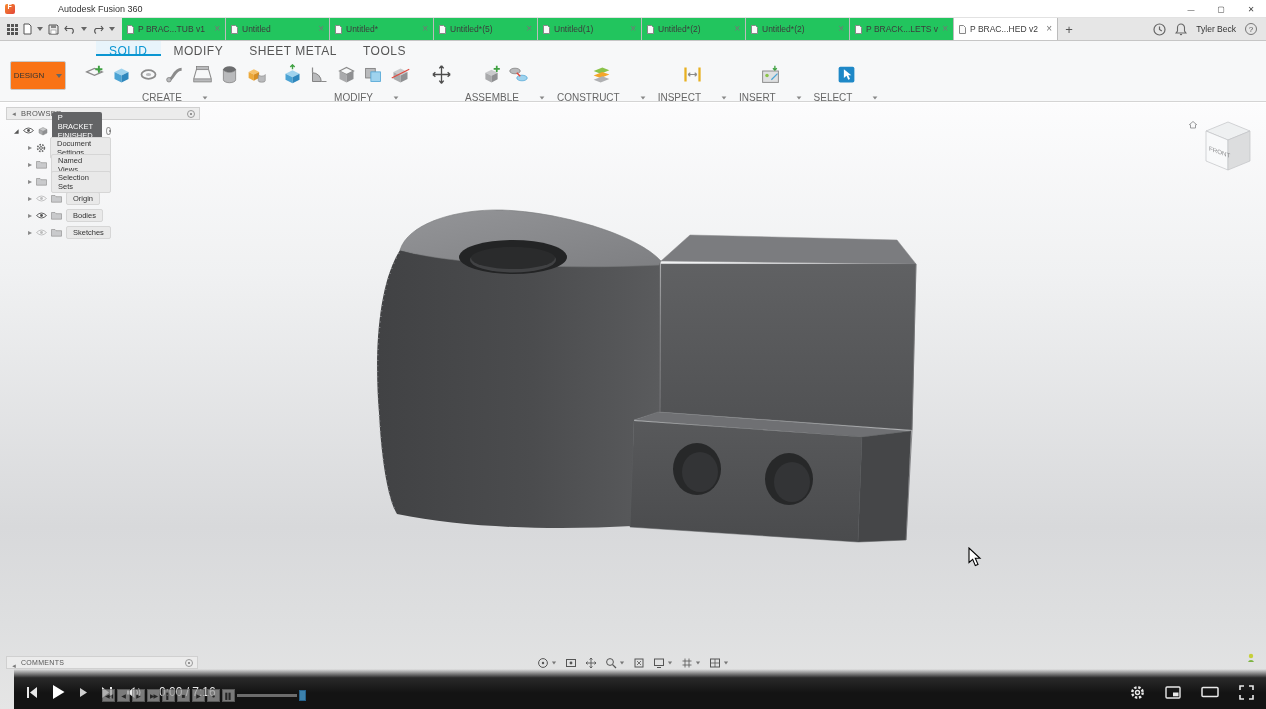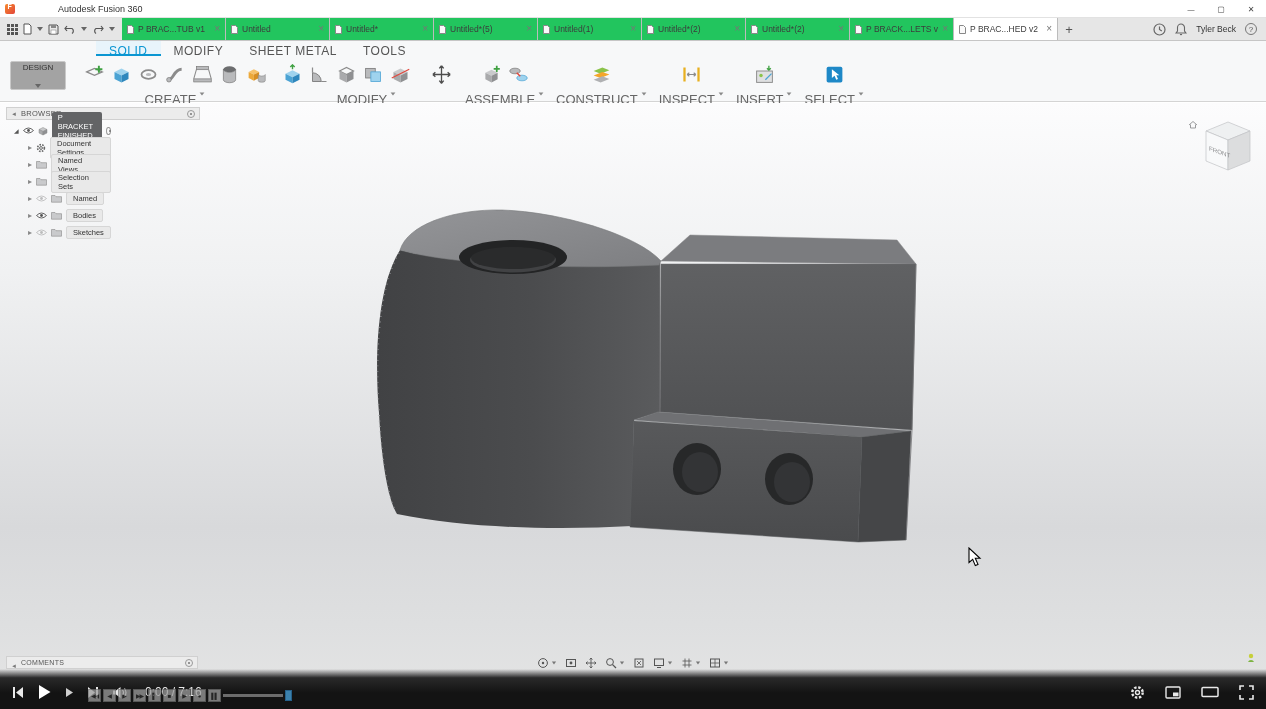--- a/index.html
+++ b/index.html
@@ -36,26 +36,26 @@
   .user-name { font-size:8.5px; color:#333; }
   .help-btn { width:12px; height:12px; border:1px solid #777; border-radius:50%; display:flex; align-items:center; justify-content:center; font-size:8px; color:#555; }
   .help-btn::after { content:"?"; }
 
   
   .ribbon { height:61px; background:#f7f8f9; border-bottom:1px solid #d4d4d4; }
   .rtab-row { display:flex; padding-left:96px; height:15px; align-items:stretch; }
   .rtab { padding:3px 13px 0; font-size:12px; letter-spacing:.5px; color:#555; }
   .rtab.active { color:#0a96d2; background:#e8f4fb; box-shadow:inset 0 -2px 0 #0a96d2; }
   .rtools { display:flex; align-items:flex-start; margin-top:2px; }
-  .design-btn { margin:3px 10px 0 10px; width:56px; height:29px; background:#a3a3a3; border:1px solid #c9c9c9; border-radius:2px; font-size:8px; color:#333; display:flex; align-items:center; justify-content:center; gap:12px;flex-direction:column; }
+  .design-btn { margin:3px 10px 0 10px; width:56px; height:29px; background:#f97316; border:1px solid #c9c9c9; border-radius:2px; font-size:8px; color:#333; display:flex; align-items:center; justify-content:center; gap:12px; }
   .rgroup { display:flex; flex-direction:column; align-items:center; margin:0 6px; }
   .ricons { display:flex; gap:3px; height:32px; align-items:center; }
   .tico { width:24px; height:26px; display:flex; align-items:center; justify-content:center; }
   .tico svg { width:21px; height:21px; display:block; }
-  .rgroup-label { font-size:13px; color:#666; margin-top:2px; display:flex; gap:3px; }
+  .rgroup-label { font-size:10px; color:#666; margin-top:2px; display:flex; gap:20px; align-items:center; }
   .rgroup-label .caret { border-top-color:#888; transform:scale(.8); }
 
   
   .canvas { position:absolute; top:103px; left:0; right:0; bottom:0;
     background:linear-gradient(#fcfcfd 0%, #f0f1f2 28%, #d8d9db 70%, #dedfe0 86%, #e5e5e5 100%); }
   .model-svg { position:absolute; inset:0; }
 
   
   .browser { position:absolute; left:0; top:0; font-size:8px; color:#333; }
   .browser-header { position:absolute; left:6px; top:4px; width:194px; height:13px; background:#ececec; border:1px solid #d0d0d0; display:flex; align-items:center; padding:0 4px; gap:4px; }
@@ -84,21 +84,21 @@
   .nico svg { display:block; }
   .nico .caret { transform:scale(.7); border-top-color:#777; }
   .comments { position:absolute; left:6px; bottom:40px; width:192px; height:13px; background:#ececec; border:1px solid #d0d0d0; display:flex; align-items:center; padding:0 4px; gap:4px; }
   .comments-label { font-size:7px; letter-spacing:.3px; color:#555; flex:1; }
   .status-icon { position:absolute; right:8px; bottom:42px; }
 
   
   .cursor { position:absolute; left:968px; top:444px; }
 
   
-  .player { position:absolute; left:0; right:0; bottom:0; height:40px;
+  .player { position:absolute; left:14px; right:0; bottom:0; height:40px;
     background:linear-gradient(to bottom, rgba(16,16,16,0) 0%, rgba(16,16,16,.88) 22%, #131313 60%); display:flex; align-items:center; padding:0 12px; z-index:5; }
   .pc-left { display:flex; align-items:center; gap:13px; margin-top:6px; }
   .pbtn { display:flex; align-items:center; }
   .time { font-size:12px; color:#e9e9e9; margin-left:4px; white-space:nowrap; }
   .pc-right { margin-left:auto; display:flex; align-items:center; gap:20px; margin-top:6px; }
   .ftl { position:absolute; left:88px; bottom:7px; display:flex; align-items:center; gap:2px; opacity:.75; }
   .ft { width:13px; height:13px; background:#9d9d9d; border:1px solid #707070; display:flex; align-items:center; justify-content:center; font-size:6px; color:#2d2d2d; }
   .ft-a::after{content:"◀◀";letter-spacing:-1px;} .ft-b::after{content:"◀";} .ft-c::after{content:"▶";}
   .ft-d::after{content:"▶▶";letter-spacing:-1px;} .ft-e::after{content:"▌";} .ft-f::after{content:"■";}
   .ft-g::after{content:"▶";} .ft-h::after{content:"●";} .ft-i::after{content:"▌▌";letter-spacing:-1px;}
@@ -583,21 +583,21 @@
               <svg width="11" height="7" viewBox="0 0 11 7">
                 <path d="M0.5 3.5 Q5.5 -1.5 10.5 3.5 Q5.5 8.5 0.5 3.5 Z" fill="none" stroke="#555" stroke-width=".9"></path>
                 <circle cx="5.5" cy="3.5" r="1.4" fill="#555"></circle>
               </svg>
             </span>
           <span class="micon">
               <svg width="11" height="9" viewBox="0 0 11 9">
                 <path d="M0.5 1.5 h3.5 l1 1.2 h5.5 v5.5 h-10 z" fill="#c9cacc" stroke="#888" stroke-width=".6"></path>
               </svg>
             </span>
-          <span class="pill">Named</span>
+          <span class="pill">Origin</span>
         </div>
         <div class="brow brow-child">
           <span class="tri"></span>
           <span class="micon">
               <svg width="11" height="7" viewBox="0 0 11 7">
                 <path d="M0.5 3.5 Q5.5 -1.5 10.5 3.5 Q5.5 8.5 0.5 3.5 Z" fill="none" stroke="#555" stroke-width=".9"></path>
                 <circle cx="5.5" cy="3.5" r="1.4" fill="#555"></circle>
               </svg>
             </span>
           <span class="micon">

